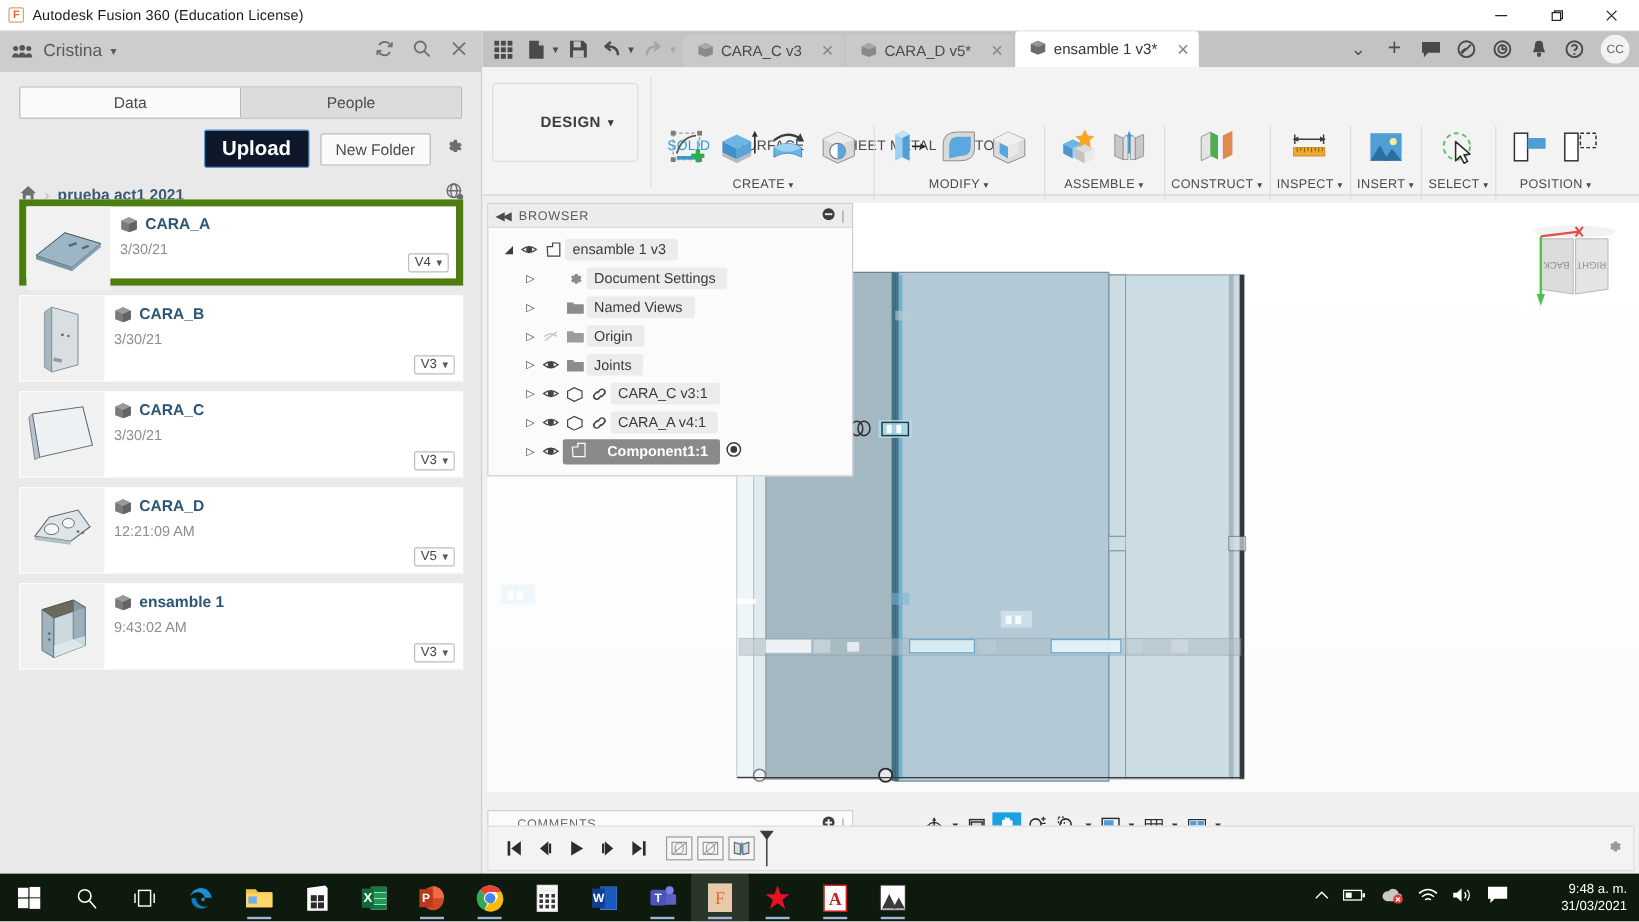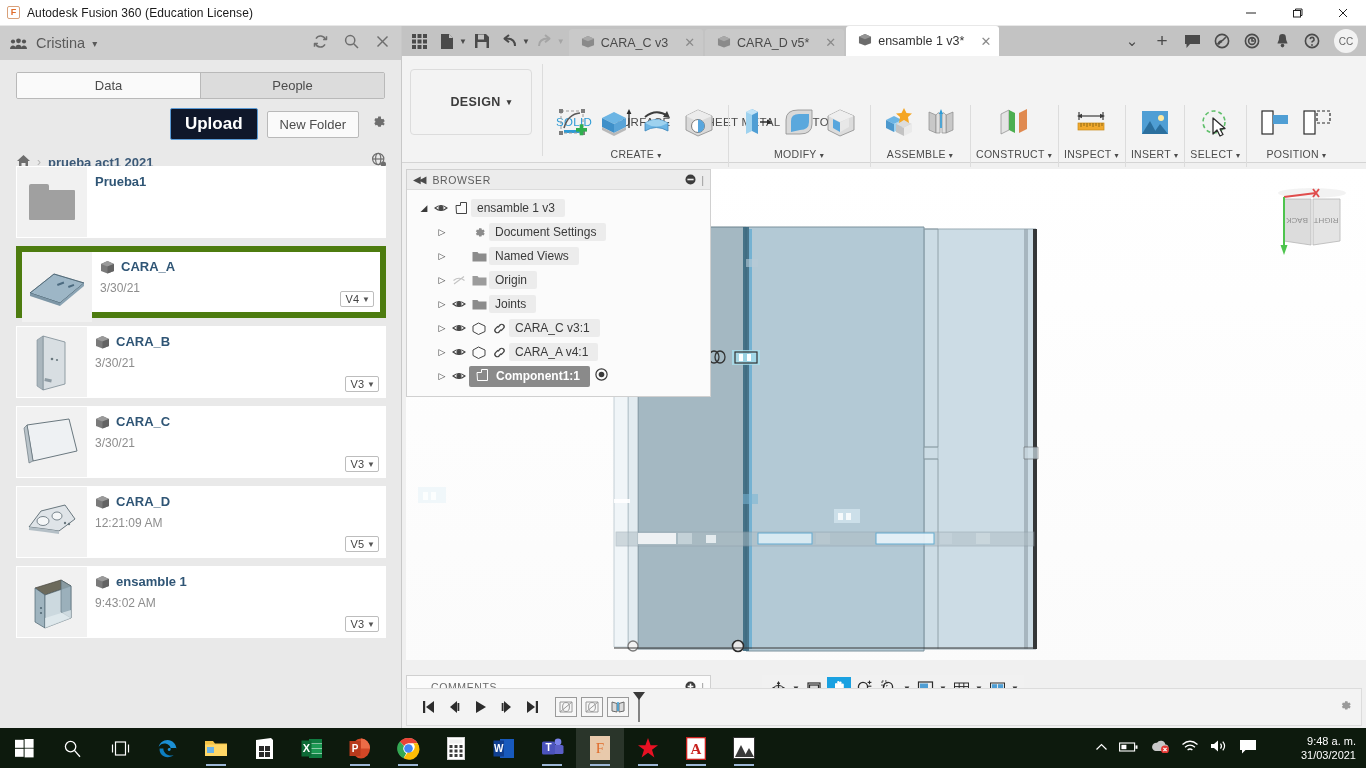--- a/index.html
+++ b/index.html
@@ -266,33 +266,20 @@
           <circle cx="7.2" cy="7" r="5.6"></circle>
             <ellipse cx="7.2" cy="7" rx="2.6" ry="5.6"></ellipse>
             <line x1="1.6" y1="7" x2="12.8" y2="7"></line>
           <circle cx="12.4" cy="12.2" r="2.6" fill="#6e6e6e" stroke="none"></circle>
         </svg>
       </span>
     </div>
 
     <div class="dp-list">
 
-      <div class="dp-row">
-        <div class="dp-thumb">
-          <div class="folder-ico">
-              <div class="tab"></div>
-              <div class="bd"></div>
-            </div>
-        </div>
-        <div class="dp-body">
-          <div class="dp-name plain">
-              <span>Prueba1</span>
-            </div>
-        </div>
-      </div>
 
       <div class="dp-row selected">
         <div class="dp-thumb">
           <svg width="66" height="60" viewBox="0 0 66 60">
             <polygon points="6,36 30,17 60,26 36,46" fill="#9db6c6" stroke="#5d7482" stroke-width="0.8"></polygon>
             <polygon points="6,36 30,17 60,26 36,46" fill="none" stroke="#46606e" stroke-width="0.7"></polygon>
             <polygon points="6,36 6,39 36,49 36,46" fill="#7d96a6"></polygon>
             <polygon points="36,46 36,49 60,29 60,26" fill="#8aa3b3"></polygon>
             <rect x="33" y="27" width="7" height="2" fill="#4c6b80" transform="rotate(-20 33 27)"></rect>
             <rect x="44" y="29" width="6" height="2" fill="#4c6b80" transform="rotate(-20 44 29)"></rect>
@@ -1001,21 +988,21 @@
         </div>
 
         <div class="tr sel" style="padding-left:28px">
           <span class="arrow">▷</span>
           <span class="eye">
             <svg width="14" height="10" viewBox="0 0 14 10" fill="none" stroke="#444" stroke-width="1.1">
                 <path d="M1 5 Q7 0 13 5 Q7 10 1 5z"></path>
                 <circle cx="7" cy="5" r="2" fill="#444"></circle>
               </svg>
           </span>
-          <span class="lbl" style="display:flex;align-items:center;gap:6px;">
+          <span class="lbl" style="display:flex;align-items:center;gap:16px;">
             <span>
               <svg width="15" height="14" viewBox="0 0 15 14" fill="none" stroke="#fff" stroke-width="1">
                   <path d="M2 4.5h4.5V1.5h6v11h-10z"></path>
                 </svg>
             </span>
             <span>Component1:1</span>
           </span>
           <span class="radio">
             <svg width="13" height="13" viewBox="0 0 13 13">
                 <circle cx="6.5" cy="6.5" r="5.6" fill="none" stroke="#3a3a3a" stroke-width="1.2"></circle>

